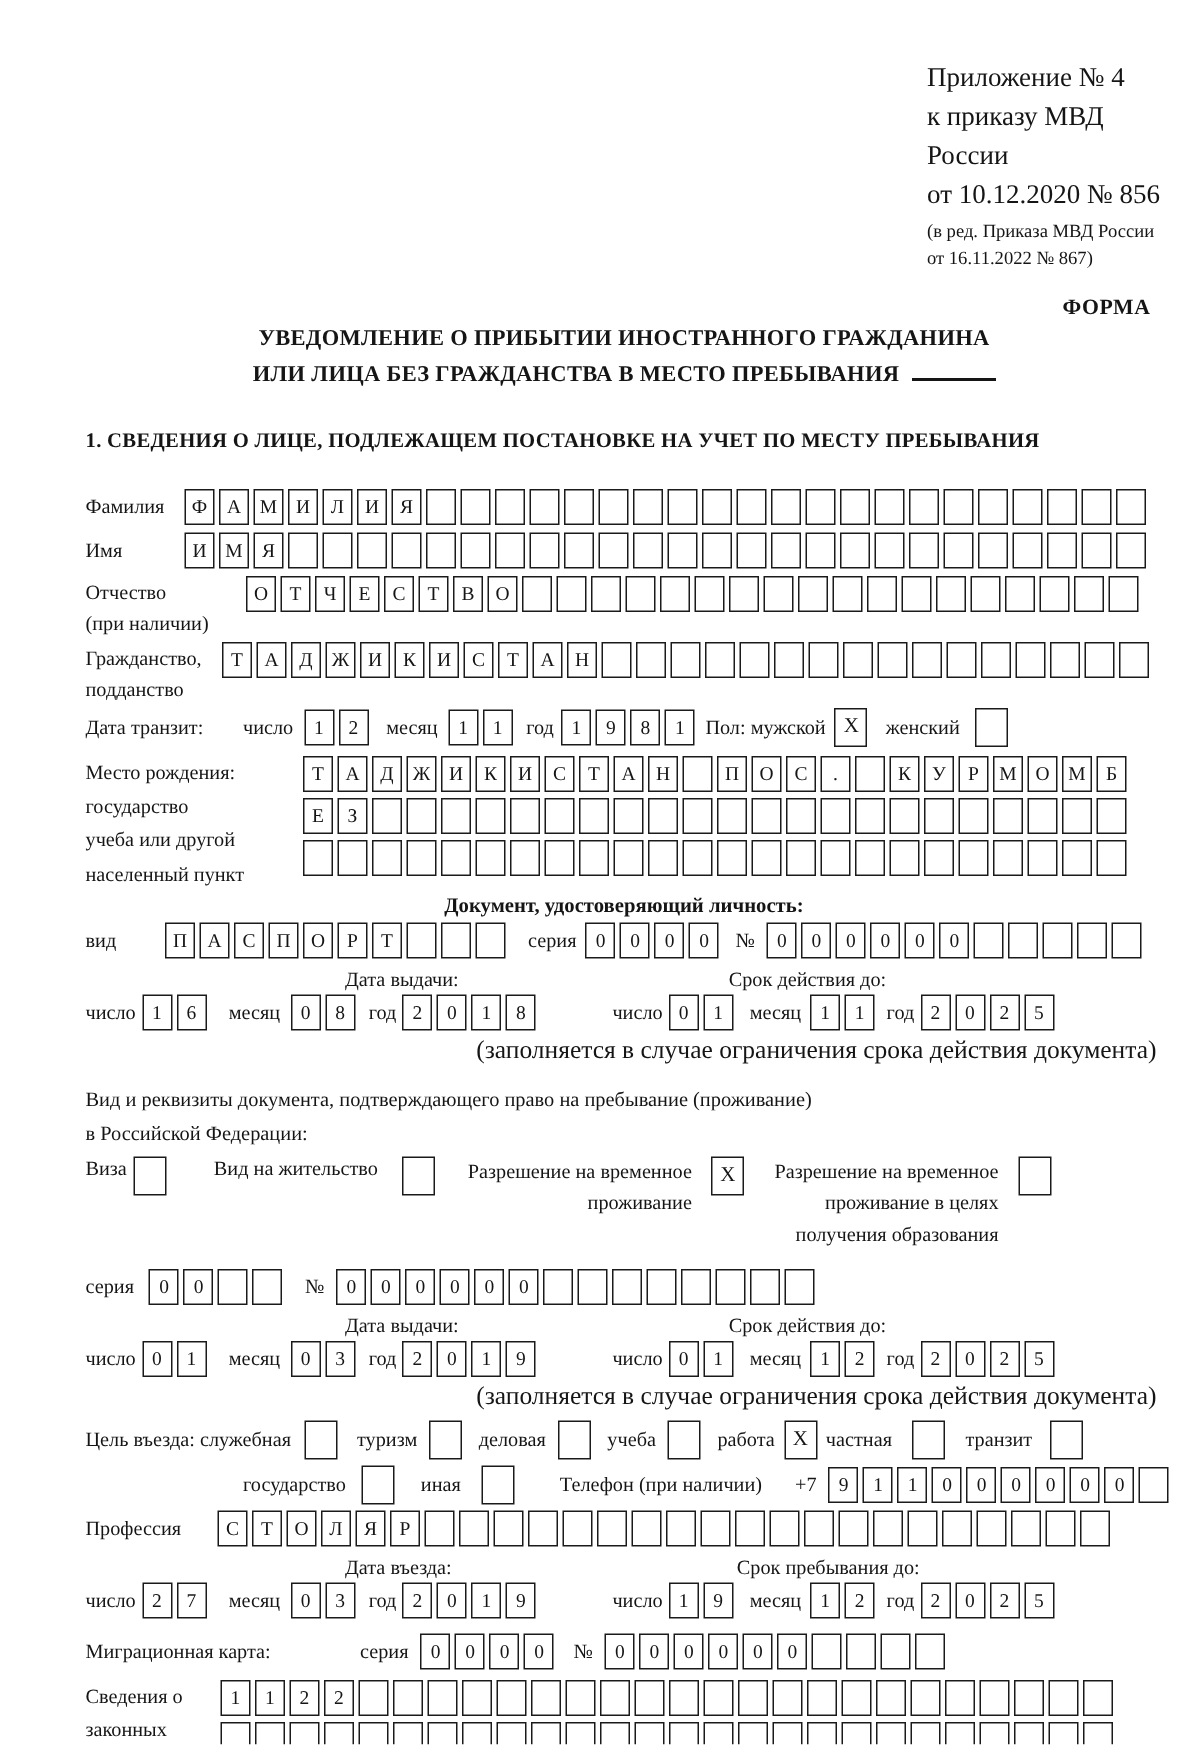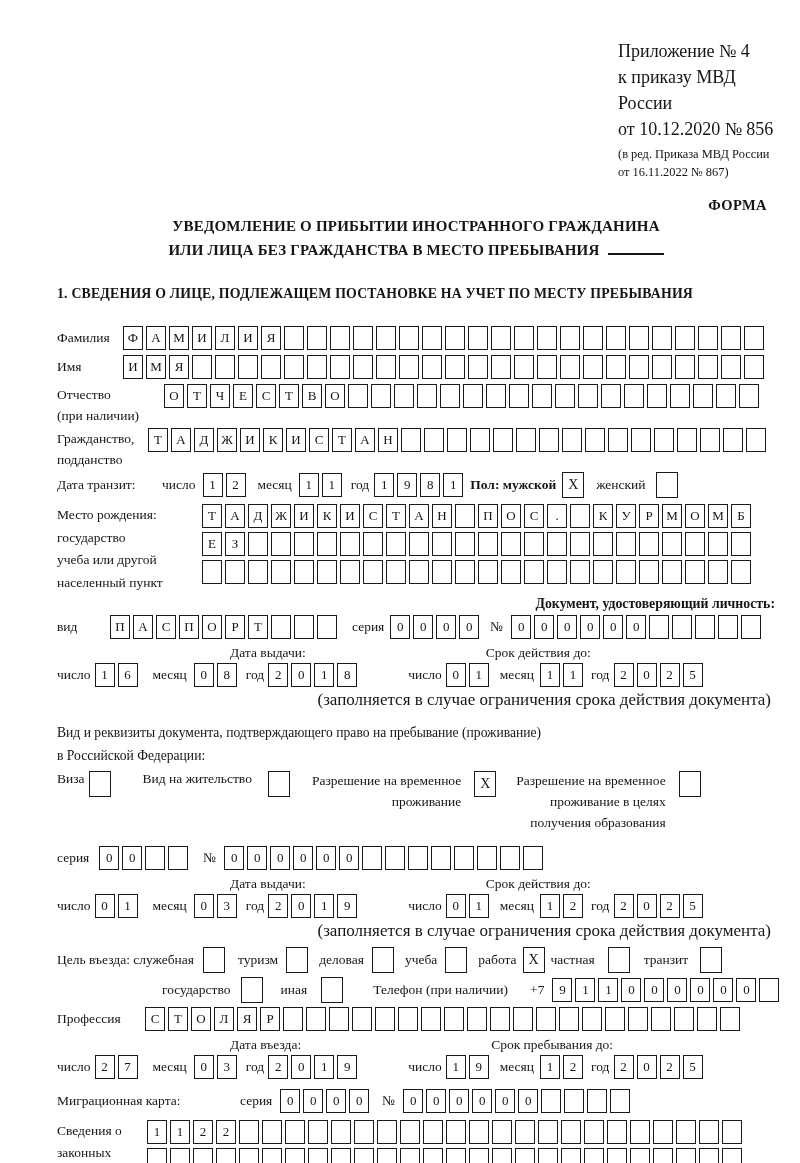--- a/index.html
+++ b/index.html
@@ -27,21 +27,21 @@
   }
   .cb{
     box-sizing:border-box;width:22px;height:26px;border:1.6px solid #1a1a1a;
     display:inline-flex;align-items:center;justify-content:center;font-size:14px;flex:0 0 22px;background:#fff;
   }
   .lbl{white-space:nowrap;}
   .lblcol{line-height:21px;}
   .w66{flex:0 0 66px;} .w107{flex:0 0 107px;} .w91{flex:0 0 91px;} .w145{flex:0 0 145px;}
   .w53{flex:0 0 53px;} .w88{flex:0 0 88px;} .w173{flex:0 0 173px;} .w105{flex:0 0 105px;}
   .stack{display:flex;flex-direction:column;row-gap:4px;}
-  .center-note{font-weight:bold;text-align:right;margin-top:9px;font-size:13.8px;}
+  .center-note{font-weight:bold;text-align:center;margin-top:9px;font-size:13.8px;}
   .cap-row{display:flex;margin-top:6px;font-size:13.5px;}
   .small-note{font-size:17px;text-align:right;margin-top:3px;margin-right:4px;}
   .para{margin-top:12px;font-size:13.6px;line-height:1.65;}
   .ctr{text-align:right;line-height:1.55;}
   .mt2{margin-top:2px;}
 </style>
 </head>
 <body>
 
 <div class="page">
@@ -215,21 +215,21 @@
         <span class="cell">1</span>
         <span class="cell">1</span>
       </span>
     <span class="lbl" style="margin:0 5px 0 6px;">год</span>
     <span class="cells">
         <span class="cell">1</span>
         <span class="cell">9</span>
         <span class="cell">8</span>
         <span class="cell">1</span>
       </span>
-    <span class="lbl" style="margin:0 6px 0 4px;font-weight:bold;">Пол: мужской</span>
+    <span class="lbl" style="margin:0 6px 0 4px;">Пол: мужской</span>
     <span class="cb">X</span>
     <span class="lbl" style="margin:0 10px 0 12px;">женский</span>
     <span class="cb"></span>
   </div>
 
   <div class="frow top" style="margin-top:6px;">
     <span class="lblcol w145" style="line-height:22.5px;">
       <div>Место рождения:</div>
       <div>государство</div>
       <div>учеба или другой</div>

